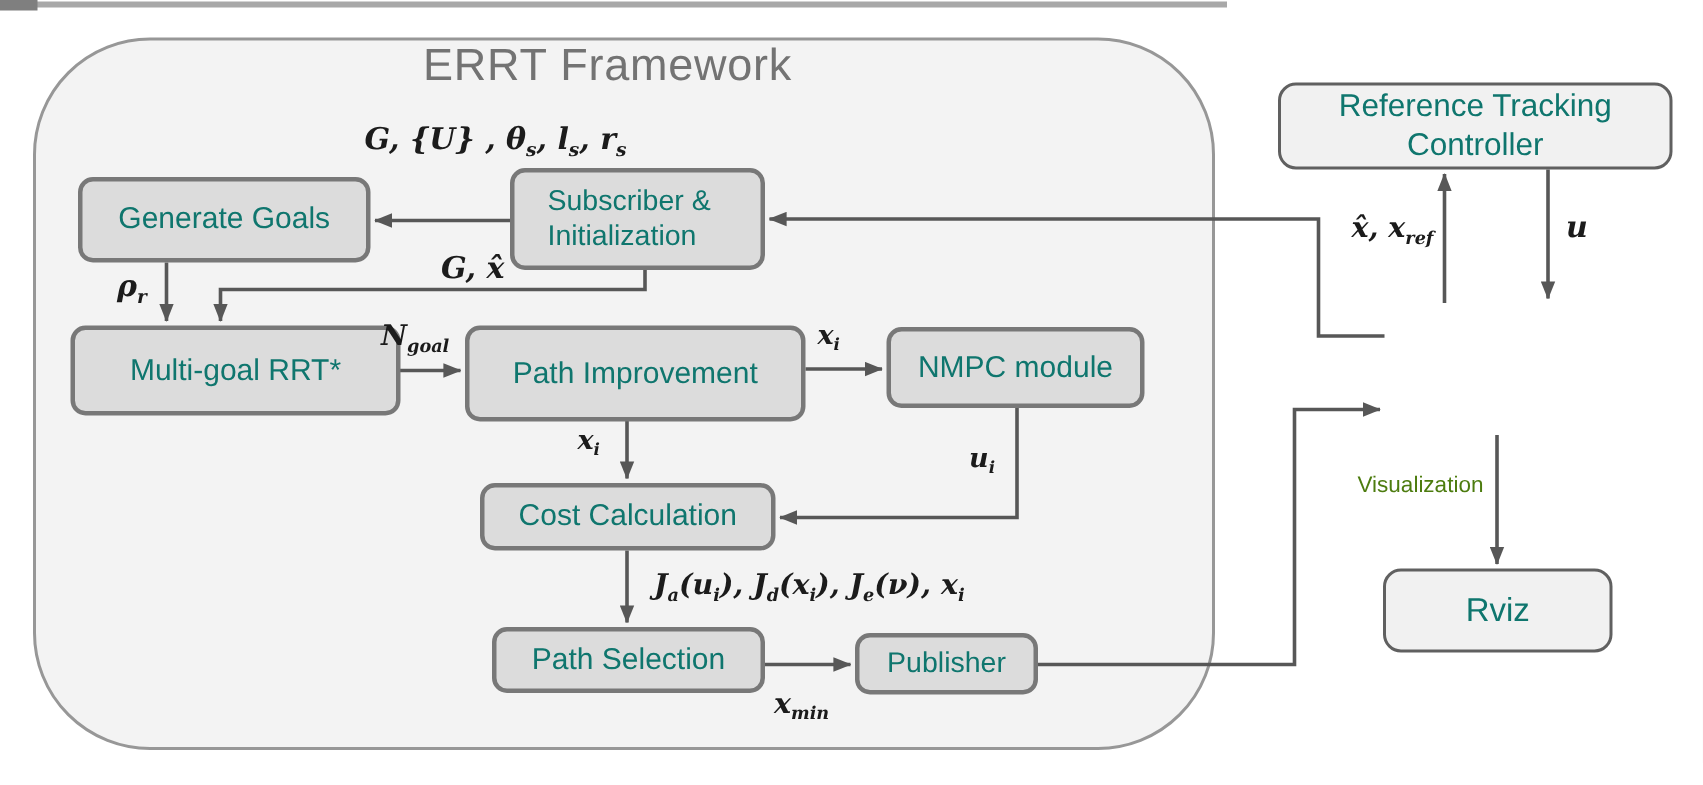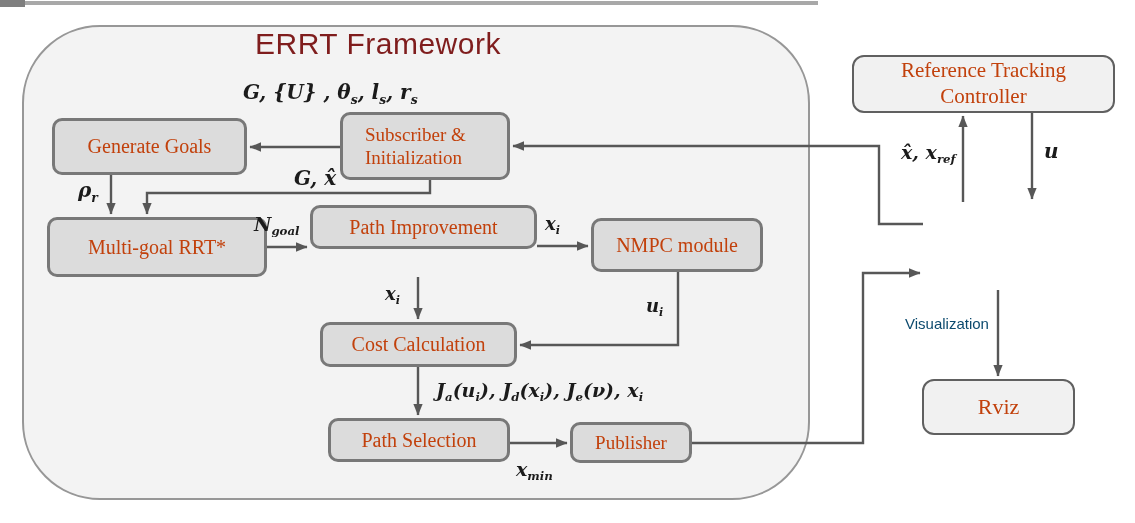--- a/index.html
+++ b/index.html
@@ -5,34 +5,34 @@
   html,body{margin:0;padding:0;background:#ffffff;}
   .stage{position:relative;width:1135px;height:523px;background:#ffffff;overflow:hidden;
          font-family:"Liberation Sans",sans-serif;}
   
   .top-line{position:absolute;left:0;top:1px;width:818px;height:4px;background:#a8a8a8;z-index:1;}
   .top-cap{position:absolute;left:0;top:0;width:25px;height:7px;background:#7f7f7f;z-index:2;}
   
   .framework{position:absolute;left:22px;top:25px;width:788px;height:475px;
              background:#f3f3f3;border:2px solid #979797;border-radius:78px;
              box-sizing:border-box;z-index:1;}
-  .fw-title{position:absolute;left:255px;top:27px;width:300px;text-align:left;
-            font-size:30px;color:#7f1d1d;letter-spacing:.5px;z-index:4;}
+  .fw-title{position:absolute;left:255px;top:27px;width:300px;text-align:center;
+            font-size:30px;color:#737373;letter-spacing:.5px;z-index:4;}
   
   .node{position:absolute;box-sizing:border-box;display:flex;align-items:center;justify-content:center;
-        text-align:center;z-index:3;color:#c2410c;font-family:Liberation Serif, serif;}
+        text-align:center;z-index:3;color:#0f766e;}
   .inner{background:#dcdcdc;border:3px solid #787878;border-radius:10px;font-size:20px;}
   .outer{background:#f1f1f1;border:2px solid #606060;border-radius:12px;font-size:22px;}
   .two-line{flex-direction:column;line-height:1.22;}
   .left-align{align-items:flex-start;justify-content:center;padding-left:22px;text-align:left;}
   
   .mlabel{position:absolute;z-index:4;color:#1b1b1b;font-family:"DejaVu Serif",serif;
           font-style:italic;font-weight:bold;font-size:19px;white-space:nowrap;}
   .mlabel .sub{font-size:0.62em;vertical-align:-0.38em;}
-  .plabel{position:absolute;z-index:4;color:#0c4a6e;font-size:15px;white-space:nowrap;}
+  .plabel{position:absolute;z-index:4;color:#4d7c0f;font-size:15px;white-space:nowrap;}
   svg.edges{position:absolute;left:0;top:0;z-index:2;}
   svg.edges path{stroke:#575757;stroke-width:2.4;fill:none;}
 </style>
 </head>
 <body>
 
 <div class="stage">
 
   <div class="top-line"></div>
   <div class="top-cap"></div>
@@ -68,21 +68,21 @@
 
   <div class="node inner two-line left-align" style="left:340px;top:112px;width:170px;height:68px;font-size:19px;">
     <span>Subscriber &amp;</span>
     <span>Initialization</span>
   </div>
 
   <div class="node inner" style="left:47px;top:217px;width:220px;height:60px;">
     <span>Multi-goal RRT*</span>
   </div>
 
-  <div class="node inner" style="left:310px;top:205px;width:227px;height:44px;align-items:center;">
+  <div class="node inner" style="left:310px;top:217px;width:227px;height:64px;align-items:center;">
     <span>Path Improvement</span>
   </div>
 
   <div class="node inner" style="left:591px;top:218px;width:172px;height:54px;">
     <span>NMPC module</span>
   </div>
 
   <div class="node inner" style="left:320px;top:322px;width:197px;height:45px;">
     <span>Cost Calculation</span>
   </div>

